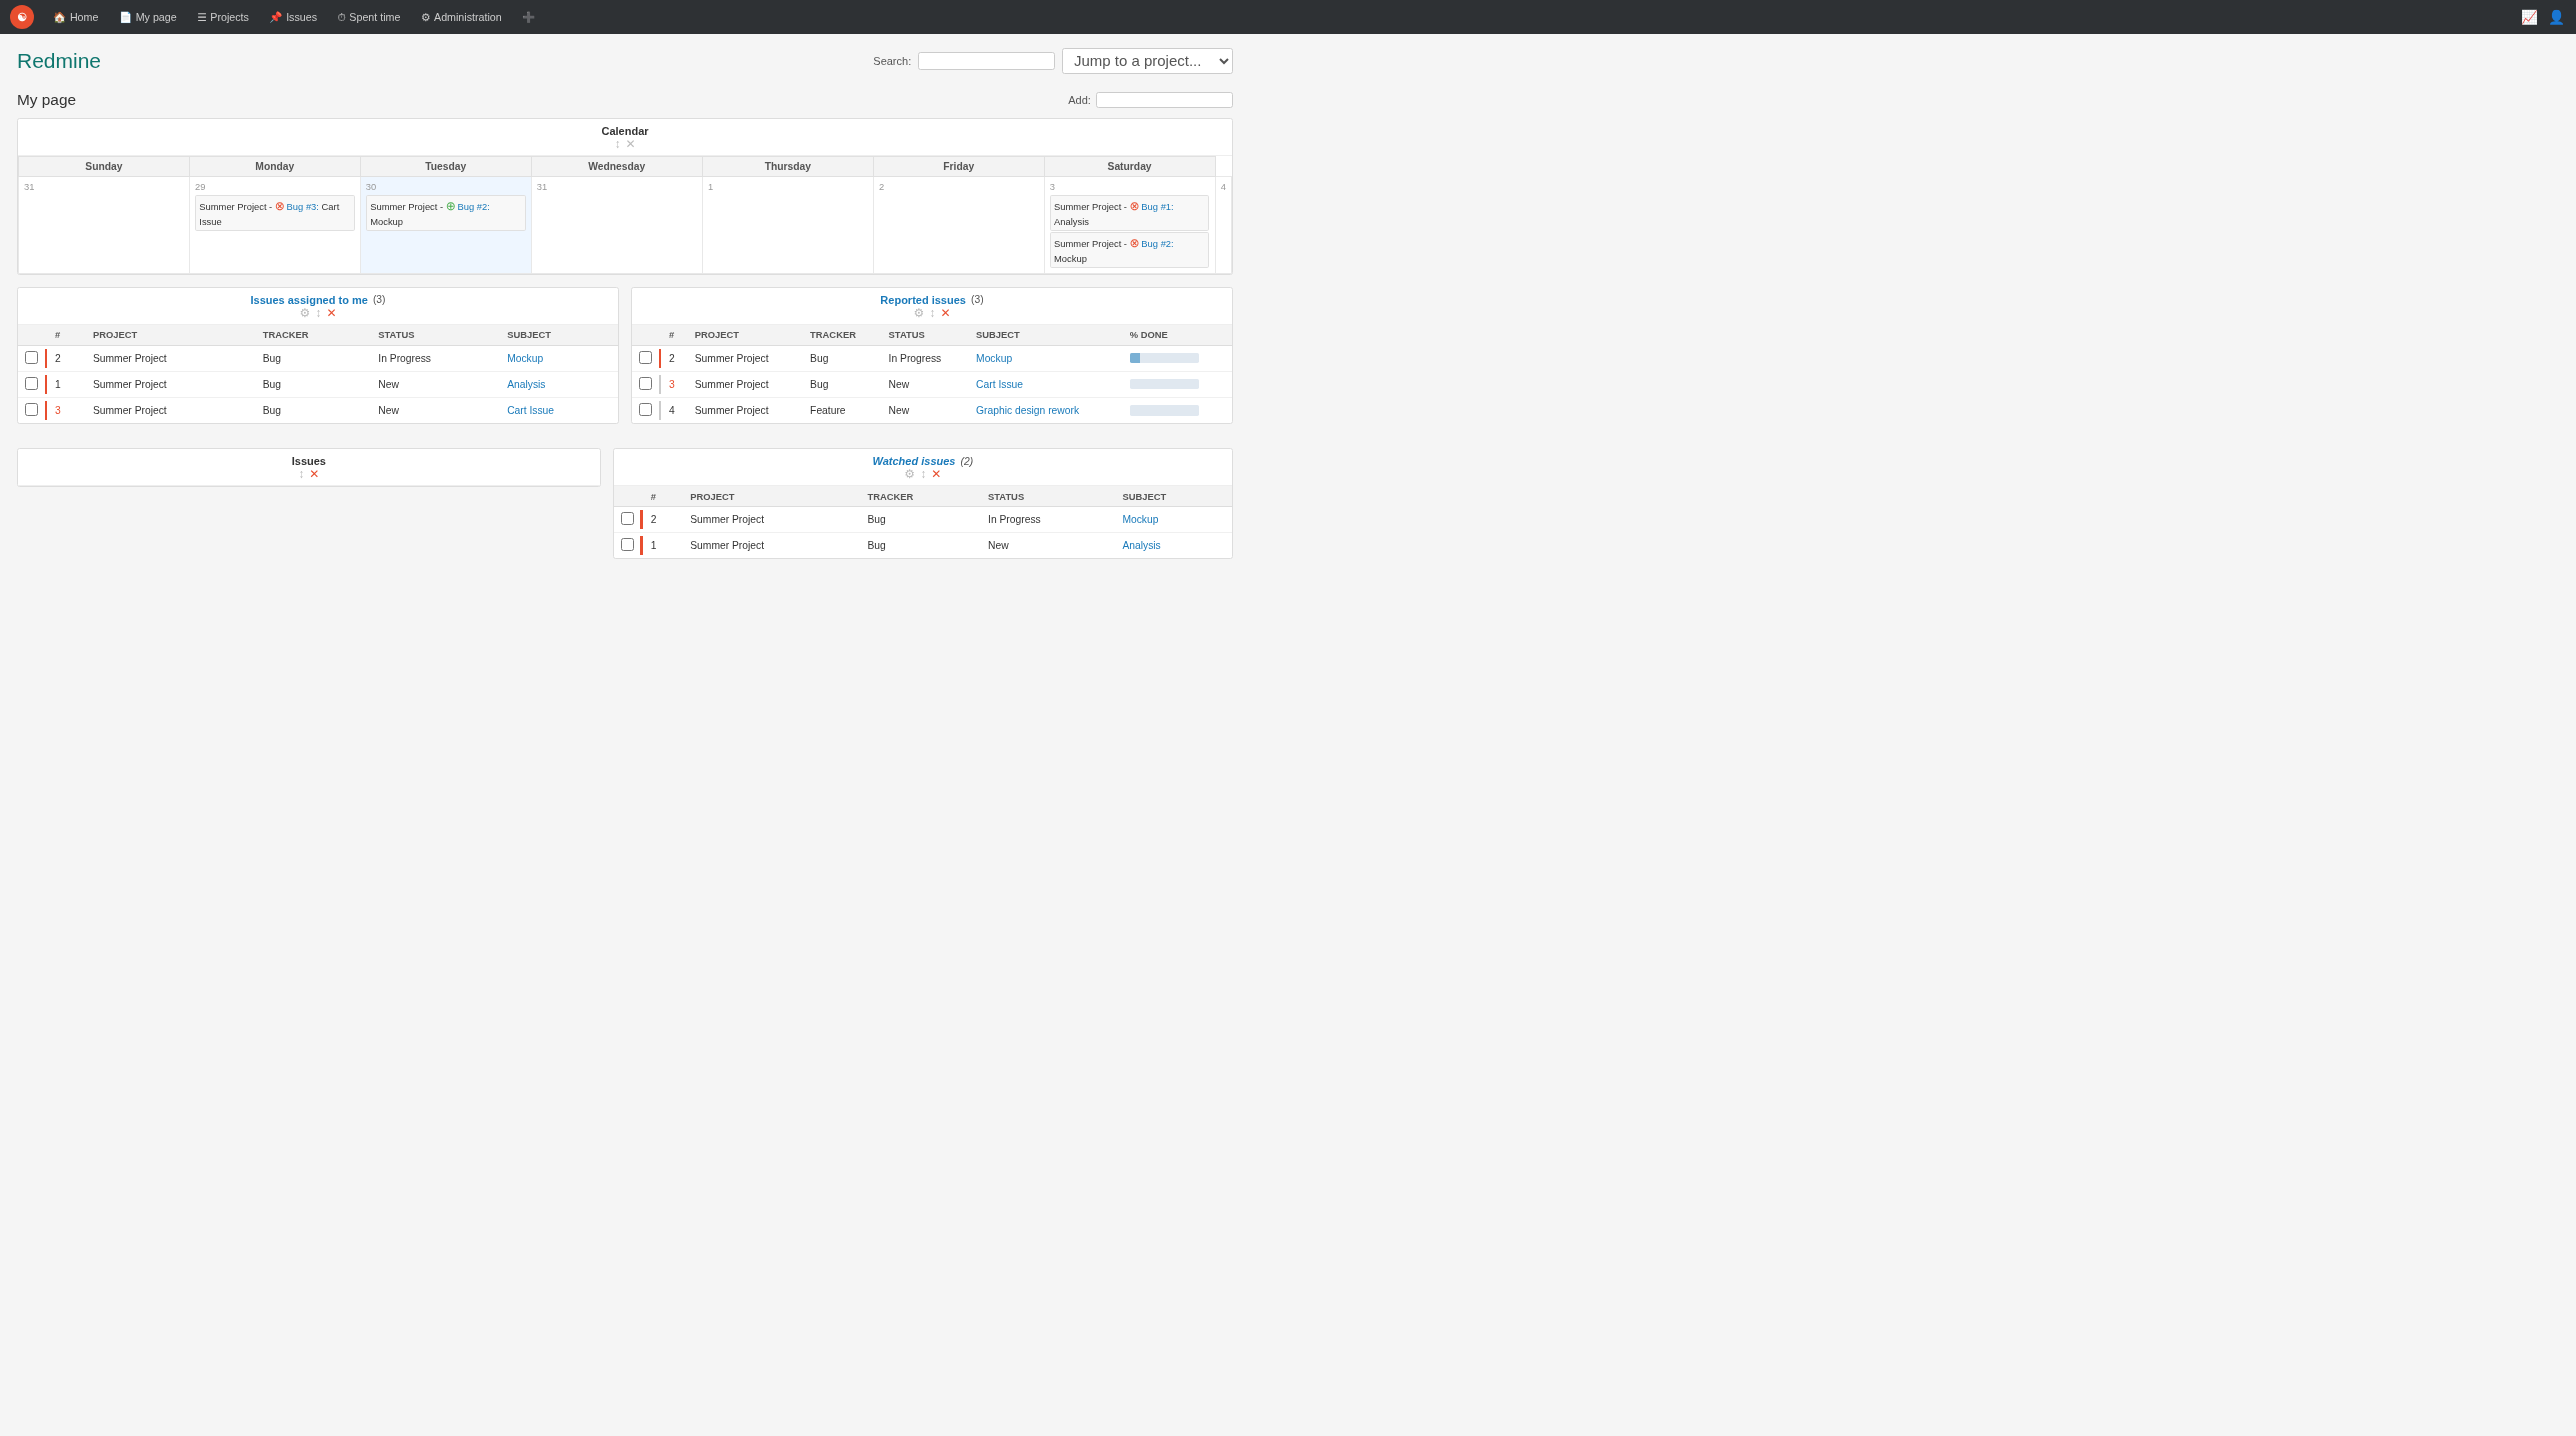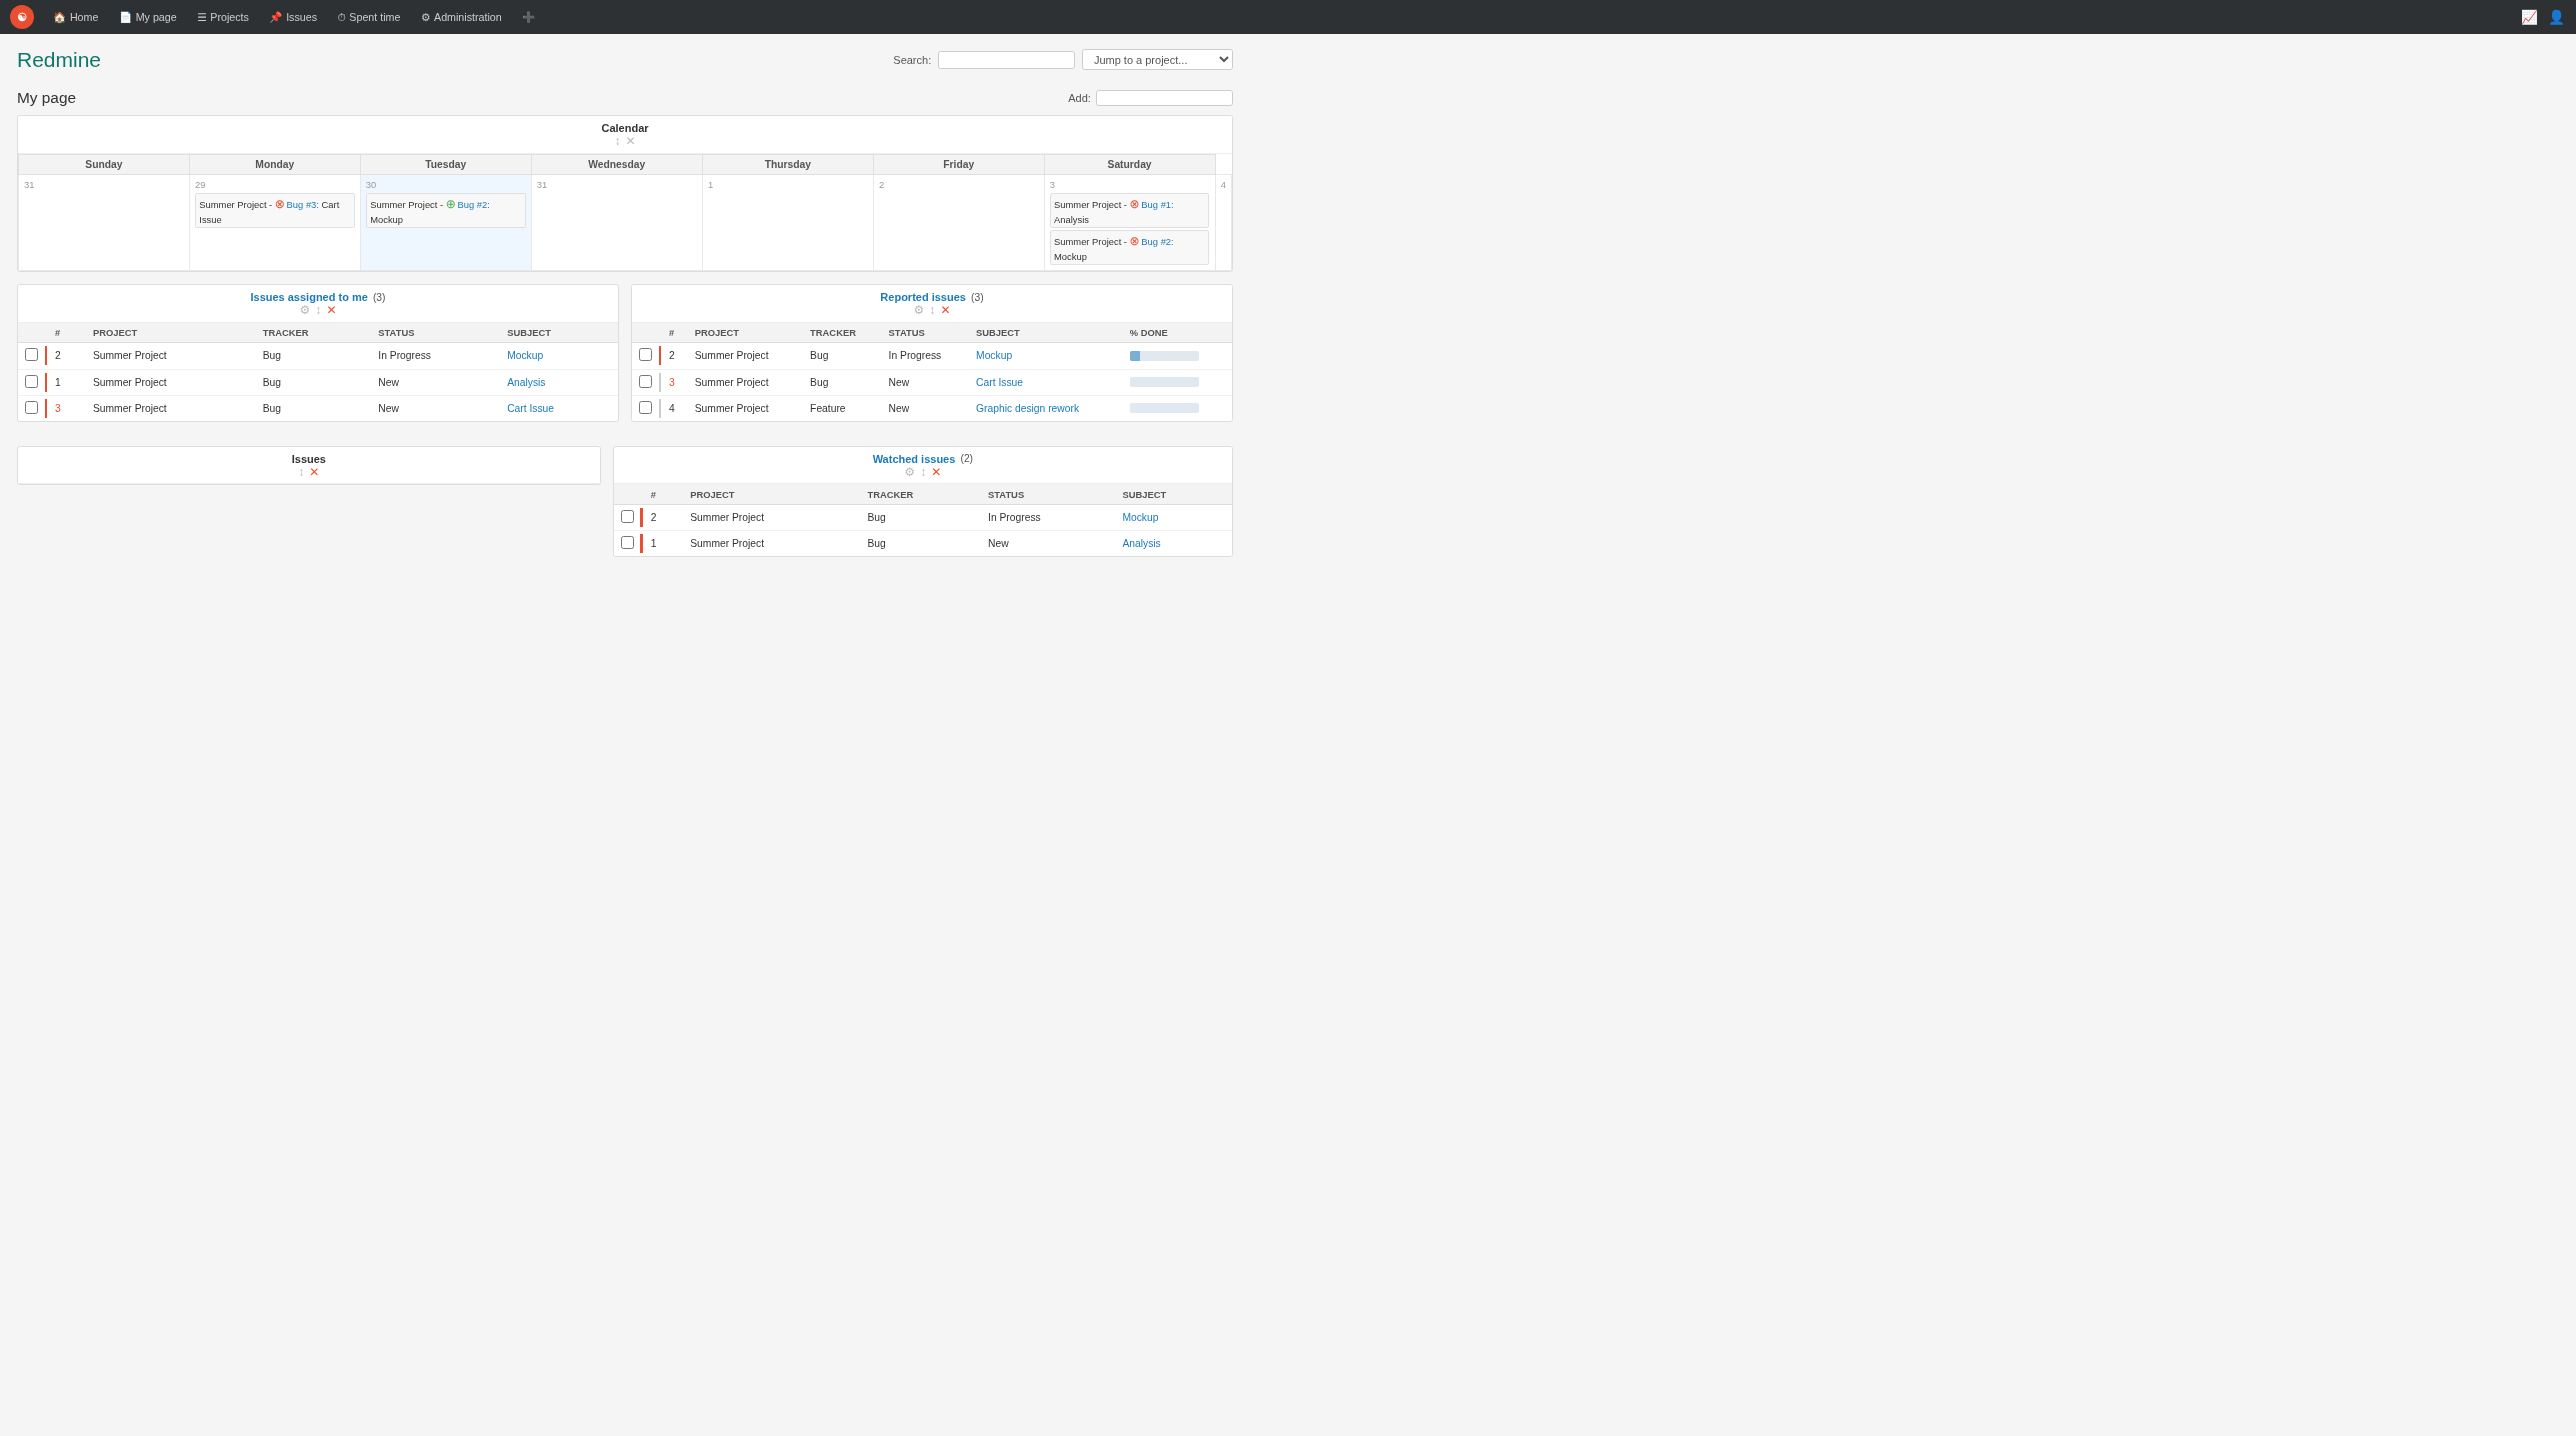--- a/index.html
+++ b/index.html
@@ -43,21 +43,21 @@
     }
     .page-title { font-size: 21px; font-weight: normal; color: #0f766e; }
     .header-right { display: flex; align-items: center; gap: 6.9px; }
     .search-label { color: #555; font-size: 11px; }
     .search-input {
       border: 0.9px solid #ccc; border-radius: 2.6px; padding: 2.6px 5.1px;
       font-size: 10.3px; width: 137px;
     }
     .project-jump {
       border: 0.9px solid #ccc; border-radius: 2.6px; padding: 2.6px 6.9px;
-      font-size: 11px; width: 151px; background: white; color: #555;
+      font-size: 15px; width: 171px; background: white; color: #555;
     }
 
     .mypage-header {
       display: flex; justify-content: space-between; align-items: center;
       margin-bottom: 8.6px;
     }
     .mypage-title { font-size: 15.4px; font-weight: normal; }
     .add-label { font-size: 11px; color: #555; }
     .add-input {
       border: 0.9px solid #ccc; border-radius: 2.6px; padding: 1.7px 5.1px;
@@ -413,21 +413,21 @@
             <span class="panel-ctrl">↕</span>
             <span class="panel-ctrl-red">✕</span>
           </div>
         </div>
       </div>
     </div>
 
     <div class="bottom-right">
       <div class="panel">
         <div class="panel-header">
-          <div style="display:flex;align-items:center;gap:5.1px;">
+          <div style="display:flex;align-items:center;gap:5.1px;font-style:italic;">
             <span style="font-size:11px;font-weight:bold;color:#1a7aba;">Watched issues</span>
             <span style="color:#555;font-size:10.3px;">(2)</span>
           </div>
           <div class="panel-controls">
             <span class="panel-ctrl">⚙</span>
             <span class="panel-ctrl">↕</span>
             <span class="panel-ctrl-red">✕</span>
           </div>
         </div>
         <table class="issues-table">

